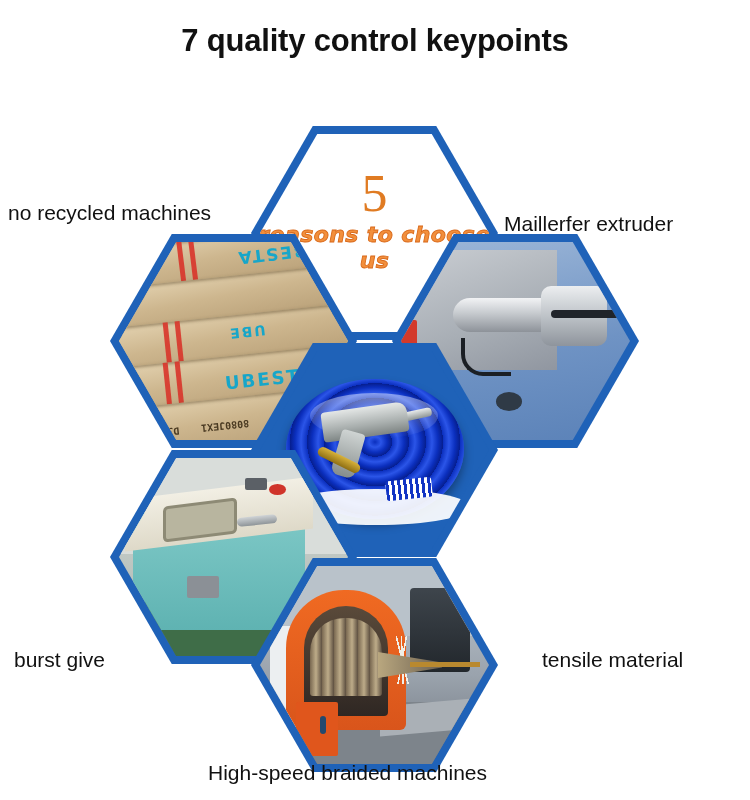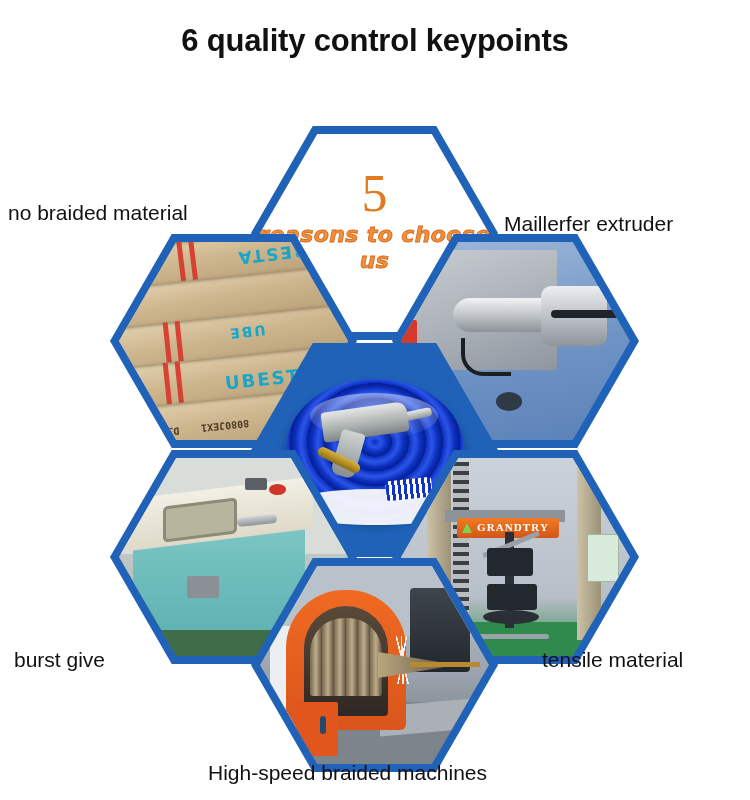--- a/index.html
+++ b/index.html
@@ -238,21 +238,21 @@
   #lbl-no-recycled {left:8px; top:200px;}
   #lbl-extruder    {left:504px;top:200px;margin-top:11px;}
   #lbl-burst       {left:14px; top:647px;}
   #lbl-tensile     {left:542px;top:647px;}
   #lbl-braided     {left:208px;top:760px;}
 </style>
 </head>
 <body>
 
 <div id="title">
-  <span class="line">6 quality control keypoints</span>
+  <span class="line">7 quality control keypoints</span>
 </div>
 
 <div id="stage">
 
   <div class="hex nofill" id="hex-center-top">
     <div class="inner">
       <div class="ct-num">5</div>
       <div class="ct-sub">reasons to choose us</div>
     </div>
   </div>
@@ -323,42 +323,20 @@
         <div class="bt-top"></div>
         <div class="bt-screen"></div>
         <div class="bt-gauge"></div>
         <div class="bt-redknob"></div>
         <div class="bt-handle"></div>
         <div class="bt-lowpanel"></div>
       </div>
     </div>
   </div>
 
-  <div class="hex" id="hex-right-bottom">
-    <div class="inner">
-      <div class="scene sc-tensile">
-        <div class="tn-floor"></div>
-        <div class="tn-colL"></div>
-        <div class="tn-colR"></div>
-        <div class="tn-rack"></div>
-        <div class="tn-beam"></div>
-        <div class="tn-banner">
-          <div class="tri"></div>
-          <span>GRANDTRY</span>
-        </div>
-        <div class="tn-shaft"></div>
-        <div class="tn-arm"></div>
-        <div class="tn-gripT"></div>
-        <div class="tn-gripB"></div>
-        <div class="tn-base"></div>
-        <div class="tn-card"></div>
-        <div class="tn-bar"></div>
-      </div>
-    </div>
-  </div>
 
   <div class="hex" id="hex-bottom">
     <div class="inner">
       <div class="scene sc-braid">
         <div class="br-wall"></div>
         <div class="br-floor"></div>
         <div class="br-motor"></div>
         <div class="br-bench"></div>
         <div class="br-white"></div>
         <div class="br-hood"></div>
@@ -368,17 +346,17 @@
         <div class="br-cone"></div>
         <div class="br-rod"></div>
         <div class="br-door"></div>
         <div class="br-latch"></div>
       </div>
     </div>
   </div>
 
 </div>
 
-<div class="label" id="lbl-no-recycled">no braided material</div>
+<div class="label" id="lbl-no-recycled">no recycled machines</div>
 <div class="label" id="lbl-extruder">Maillerfer extruder</div>
 <div class="label" id="lbl-burst">burst give</div>
 <div class="label" id="lbl-tensile">tensile material</div>
 <div class="label" id="lbl-braided">High-speed braided machines</div>
 
 </body></html>

